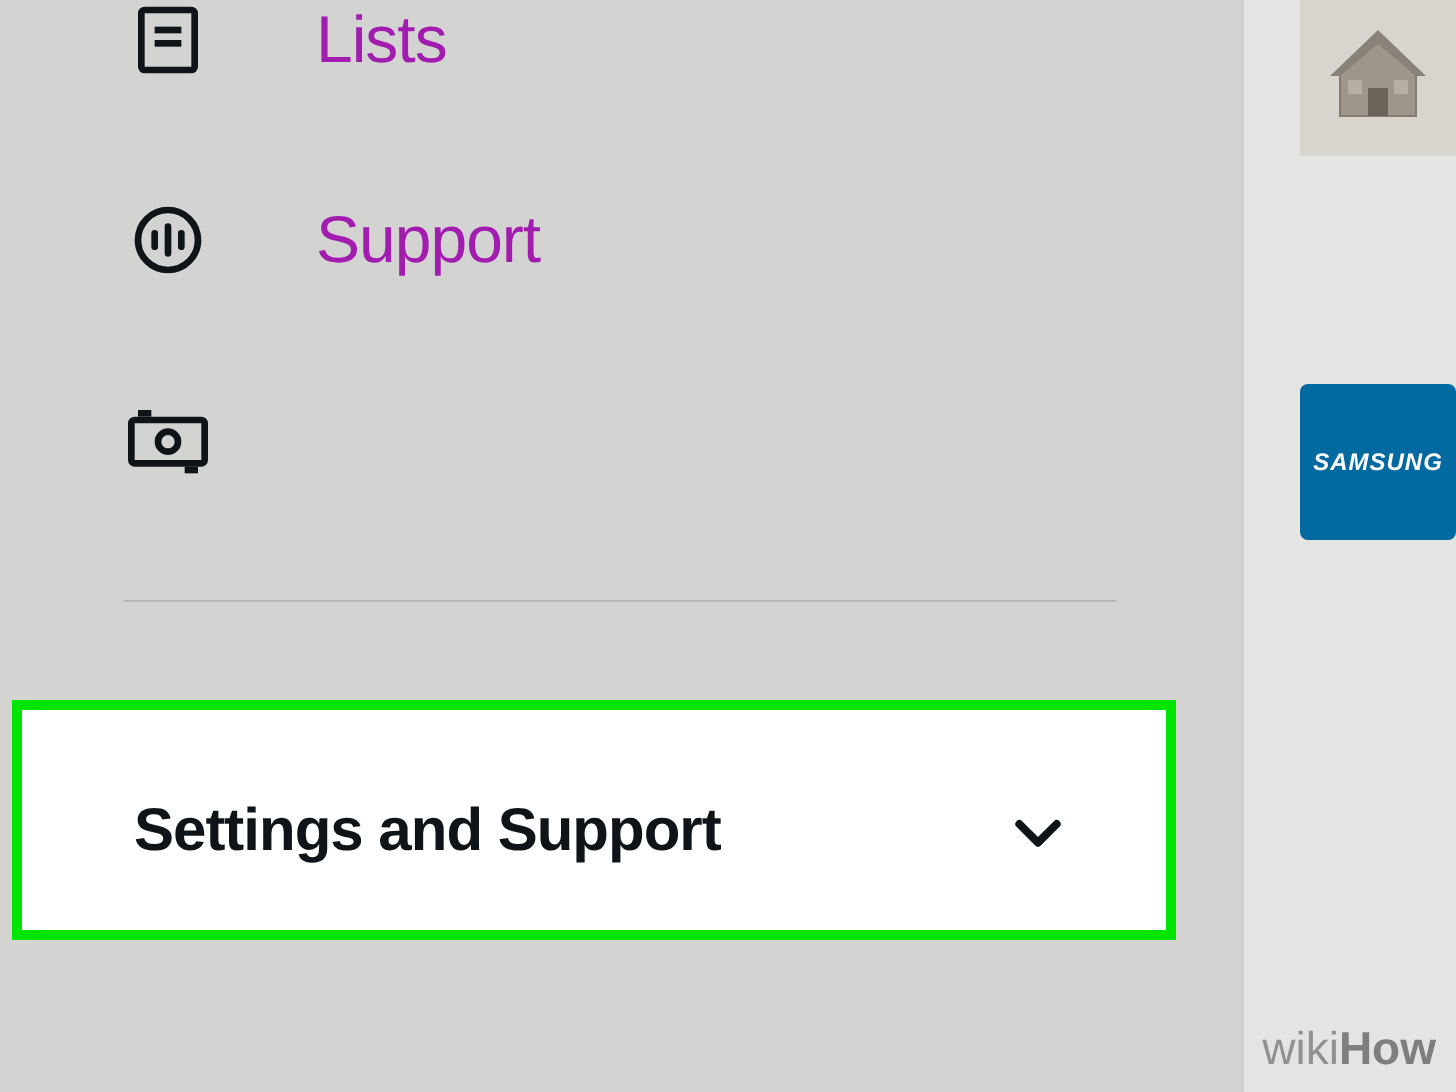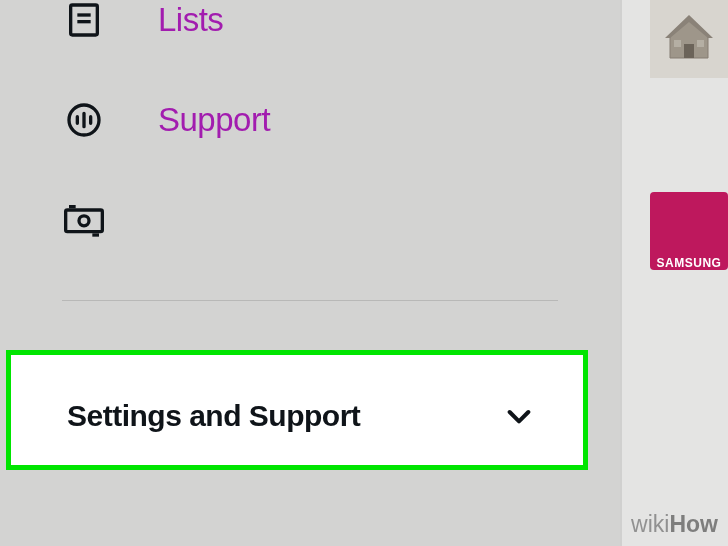--- a/index.html
+++ b/index.html
@@ -87,24 +87,25 @@
       position: absolute;
       right: 0;
       width: 78px;
       height: 78px;
       background: #c5c2bc;
       border-radius: 4px;
     }
     .thumb-1 { top: 0; }
     .thumb-2 {
       top: 192px;
-      background: #be185d;
+      background: #0369a1;
       display: flex;
-      align-items: flex-end;
+      align-items: center;
       justify-content: center;
+      font-style: italic;
     }
     .thumb-2 span {
       color: #fff;
       font-size: 12px;
       font-weight: 700;
       letter-spacing: 0.5px;
     }
     .watermark {
       position: absolute;
       right: 10px;

